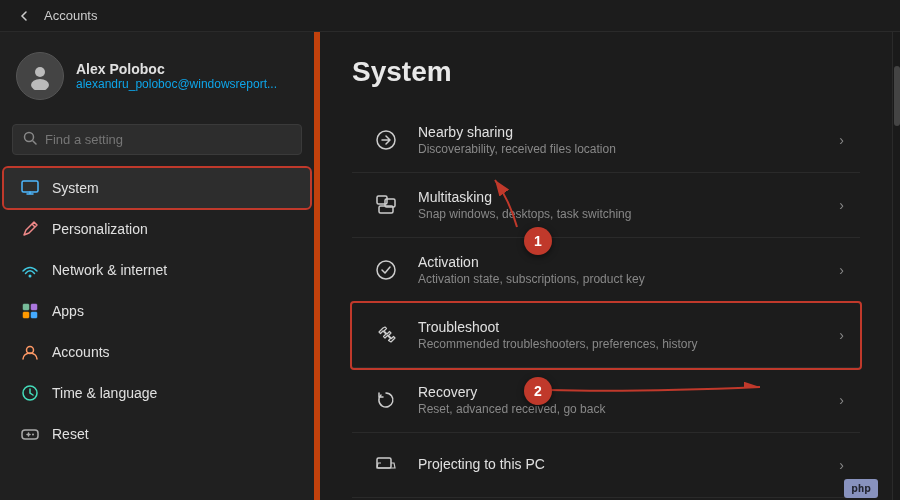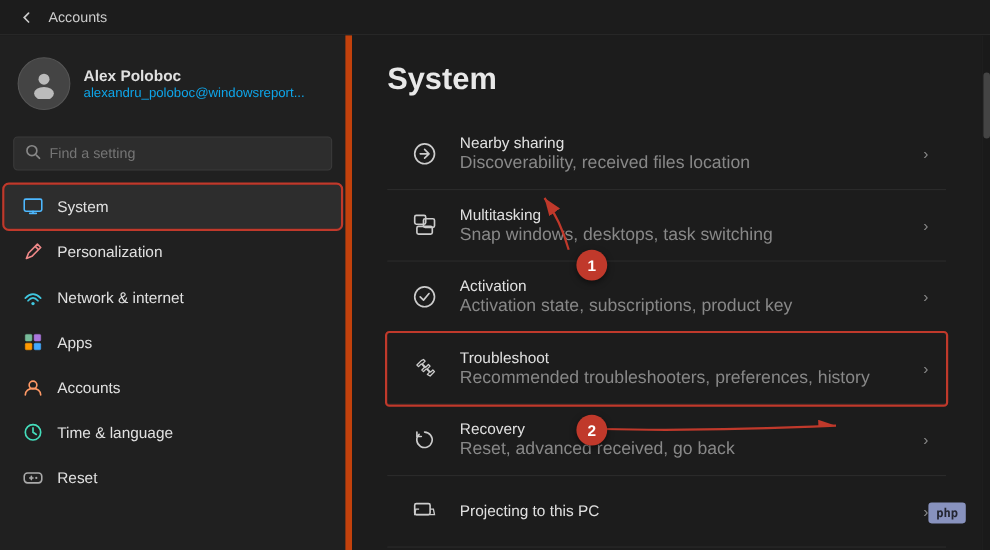--- a/index.html
+++ b/index.html
@@ -195,21 +195,21 @@
     }
     .setting-text {
       flex: 1;
     }
     .setting-name {
       font-size: 14px;
       font-weight: 500;
       color: #e0e0e0;
     }
     .setting-desc {
-      font-size: 16px;
+      font-size: 12px;
       color: #888;
       margin-top: 2px;
     }
     .setting-chevron {
       color: #888;
       font-size: 14px;
     }
 
     
     .content::-webkit-scrollbar,
@@ -473,21 +473,21 @@
           </div>
           <div class="setting-text">
             <div class="setting-name">Projecting to this PC</div>
             <div class="setting-desc"></div>
           </div>
           <span class="setting-chevron">›</span>
         </div>
 
       </div>
 
-      <div class="php-badge" style="position:absolute; bottom:24px; right:14px;">php</div>
+      <div class="php-badge" style="position:absolute; bottom:2px; right:14px;">php</div>
     </div>
 
     <div style="width:8px; background:#1a1a1a; border-left:1px solid #2a2a2a; flex-shrink:0; position:relative;">
       <div style="width:6px; height:60px; background:#444; border-radius:3px; margin:4px auto; position:absolute; top:30px; left:1px;"></div>
     </div>
 
     <div class="arrows-overlay">
 
       <div class="annotation-circle" style="left: 204px; top: 195px;">
         <span>1</span>

